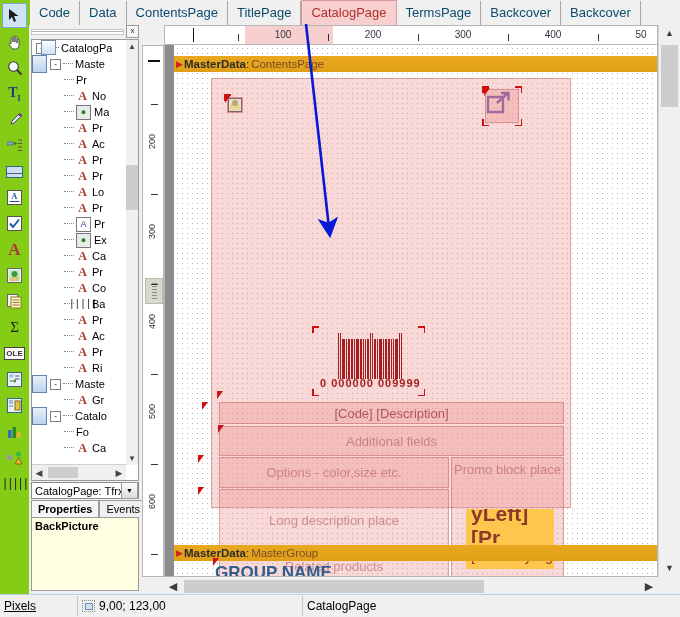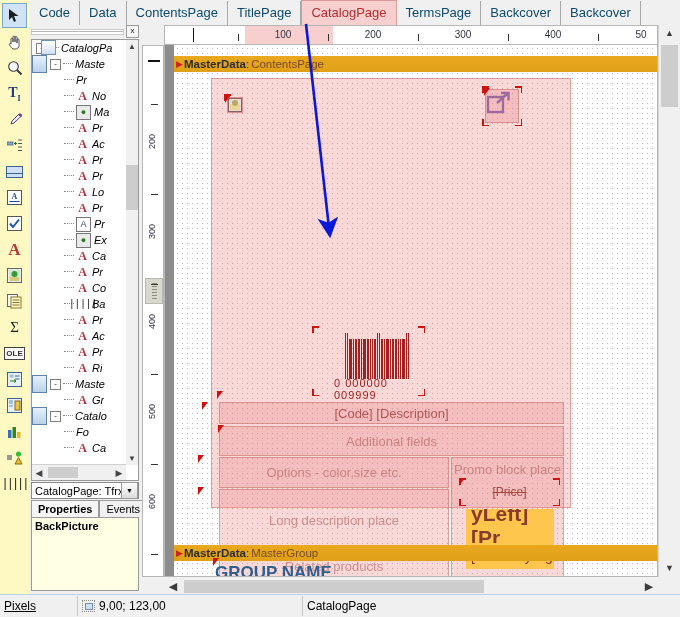--- a/index.html
+++ b/index.html
@@ -28,21 +28,21 @@
   .tab.active{
     background:#f8cfcf;color:#b03030;
     border-left:1px solid #d89a9a;border-right:1px solid #d89a9a;
     border-top:1px solid #d89a9a;
     z-index:4;
   }
 
   
   .lefttool{
     position:absolute;left:0;top:0;width:50px;bottom:22px;
-    background:#fef9c3;border-right:1px solid #8fb6d6;
+    background:#84cc16;border-right:1px solid #8fb6d6;
     padding-top:2px;box-sizing:border-box;
   }
   .tbtn{
     width:25px;height:25px;margin:1px auto 1px 2px;
     display:flex;align-items:center;justify-content:center;
     font-size:14px;color:#333;position:relative;
   }
   .tbtn.sel{background:#cfe3f5;border:1px solid #7aa7cc;box-sizing:border-box;}
 
   
@@ -73,21 +73,21 @@
        font-family:"Liberation Sans",sans-serif;}
   .dots{width:10px;height:1px;border-top:1px dotted #888;margin-right:2px;}
   .ico{width:13px;height:13px;margin-right:3px;flex:0 0 13px;
        display:flex;align-items:center;justify-content:center;font-size:10px;}
   .ico.page{background:linear-gradient(#ffffff,#cfe0f2);border:1px solid #6f91b5;}
   .ico.band{background:linear-gradient(#e8f0fa,#b9d3ec);border:1px solid #5f82a8;}
   .ico.txt{color:#b03a3a;font-weight:bold;font-size:12px;font-family:"Liberation Serif",serif;}
   .ico.pic{background:#eaeaea;border:1px solid #777;color:#2a7a2a;font-size:9px;}
   .ico.rich{background:#fff;border:1px solid #777;color:#2a4a8a;font-size:9px;}
   .ico.bar{color:#333;font-size:11px;letter-spacing:-1px;font-family:"Liberation Mono",monospace;}
-  .tlabel{overflow:hidden;text-overflow:clip;font-style:italic;}
+  .tlabel{overflow:hidden;text-overflow:clip;}
 
   .tree-hscroll{position:absolute;left:0;right:12px;bottom:0;height:15px;background:#f0f0f0;
     border-top:1px solid #d0d0d0;display:flex;align-items:center;justify-content:space-between;}
   .tree-vscroll{position:absolute;right:0;top:0;bottom:15px;width:12px;background:#f0f0f0;}
   .sb-arrow{width:12px;height:13px;font-size:8px;text-align:center;line-height:13px;color:#444;}
   .sb-thumb{background:#cdcdcd;}
 
   .combo{
     position:absolute;left:2px;right:2px;bottom:96px;height:17px;
     background:#fff;border:1px solid #8a8a8a;box-sizing:border-box;
@@ -607,21 +607,21 @@
             <div class="hnd corner-tl" style="left:0;top:0;"></div>
             <div class="hnd corner-tr" style="right:0;top:0;"></div>
             <div class="hnd corner-bl" style="left:0;bottom:0;"></div>
             <div class="hnd corner-br" style="right:0;bottom:0;"></div>
           </div>
           <div class="redcursor" style="left:-2px;top:-2px;"></div>
         </div>
 
 
         <div class="obj" style="left:142px;top:258px;width:105px;height:62px;">
-          <div class="barcode" style="left:18px;top:3px;">
+          <div class="barcode" style="left:4px;top:3px;font-weight:bold;">
             <div class="bars">
               <i style="width:1px;height:46px"></i>
                 <i style="width:1px;height:46px"></i>
               <i style="width:3px;height:40px"></i>
                 <i style="width:1px;height:40px"></i>
               <i style="width:2px;height:40px"></i>
                 <i style="width:2px;height:40px"></i>
               <i style="width:1px;height:40px"></i>
                 <i style="width:3px;height:40px"></i>
               <i style="width:2px;height:40px"></i>
@@ -672,30 +672,20 @@
 
         <div class="obj objfill objtext" style="left:45px;top:480px;width:230px;height:28px;">
           <span>Related products</span>
           <div class="redcursor" style="left:-2px;top:-2px;"></div>
         </div>
 
         <div class="obj objfill objtext" style="left:277px;top:385px;width:113px;height:123px;align-items:flex-start;padding-top:4px;">
           <span style="width:100%;">Promo block place</span>
         </div>
 
-        <div class="obj" style="left:289px;top:410px;width:93px;height:20px;display:flex;align-items:center;justify-content:center;">
-          <span class="strike">[Price]</span>
-          <div class="selhandles">
-            <div class="hnd corner-tl" style="left:0;top:0;"></div>
-            <div class="hnd corner-tr" style="right:0;top:0;"></div>
-            <div class="hnd corner-bl" style="left:0;bottom:0;"></div>
-            <div class="hnd corner-br" style="right:0;bottom:0;"></div>
-          </div>
-          <div class="redcursor" style="left:-4px;top:-4px;"></div>
-        </div>
 
         <div class="pricebox priceL" style="left:292px;top:437px;width:88px;height:34px;">
           <span>yLeft][Pr</span>
           <div class="selhandles">
             <div class="hnd corner-tl" style="left:0;top:0;"></div>
             <div class="hnd corner-tr" style="right:0;top:0;"></div>
             <div class="hnd corner-bl" style="left:0;bottom:0;"></div>
             <div class="hnd corner-br" style="right:0;bottom:0;"></div>
           </div>
           <div class="redcursor" style="left:-4px;top:-4px;"></div>

